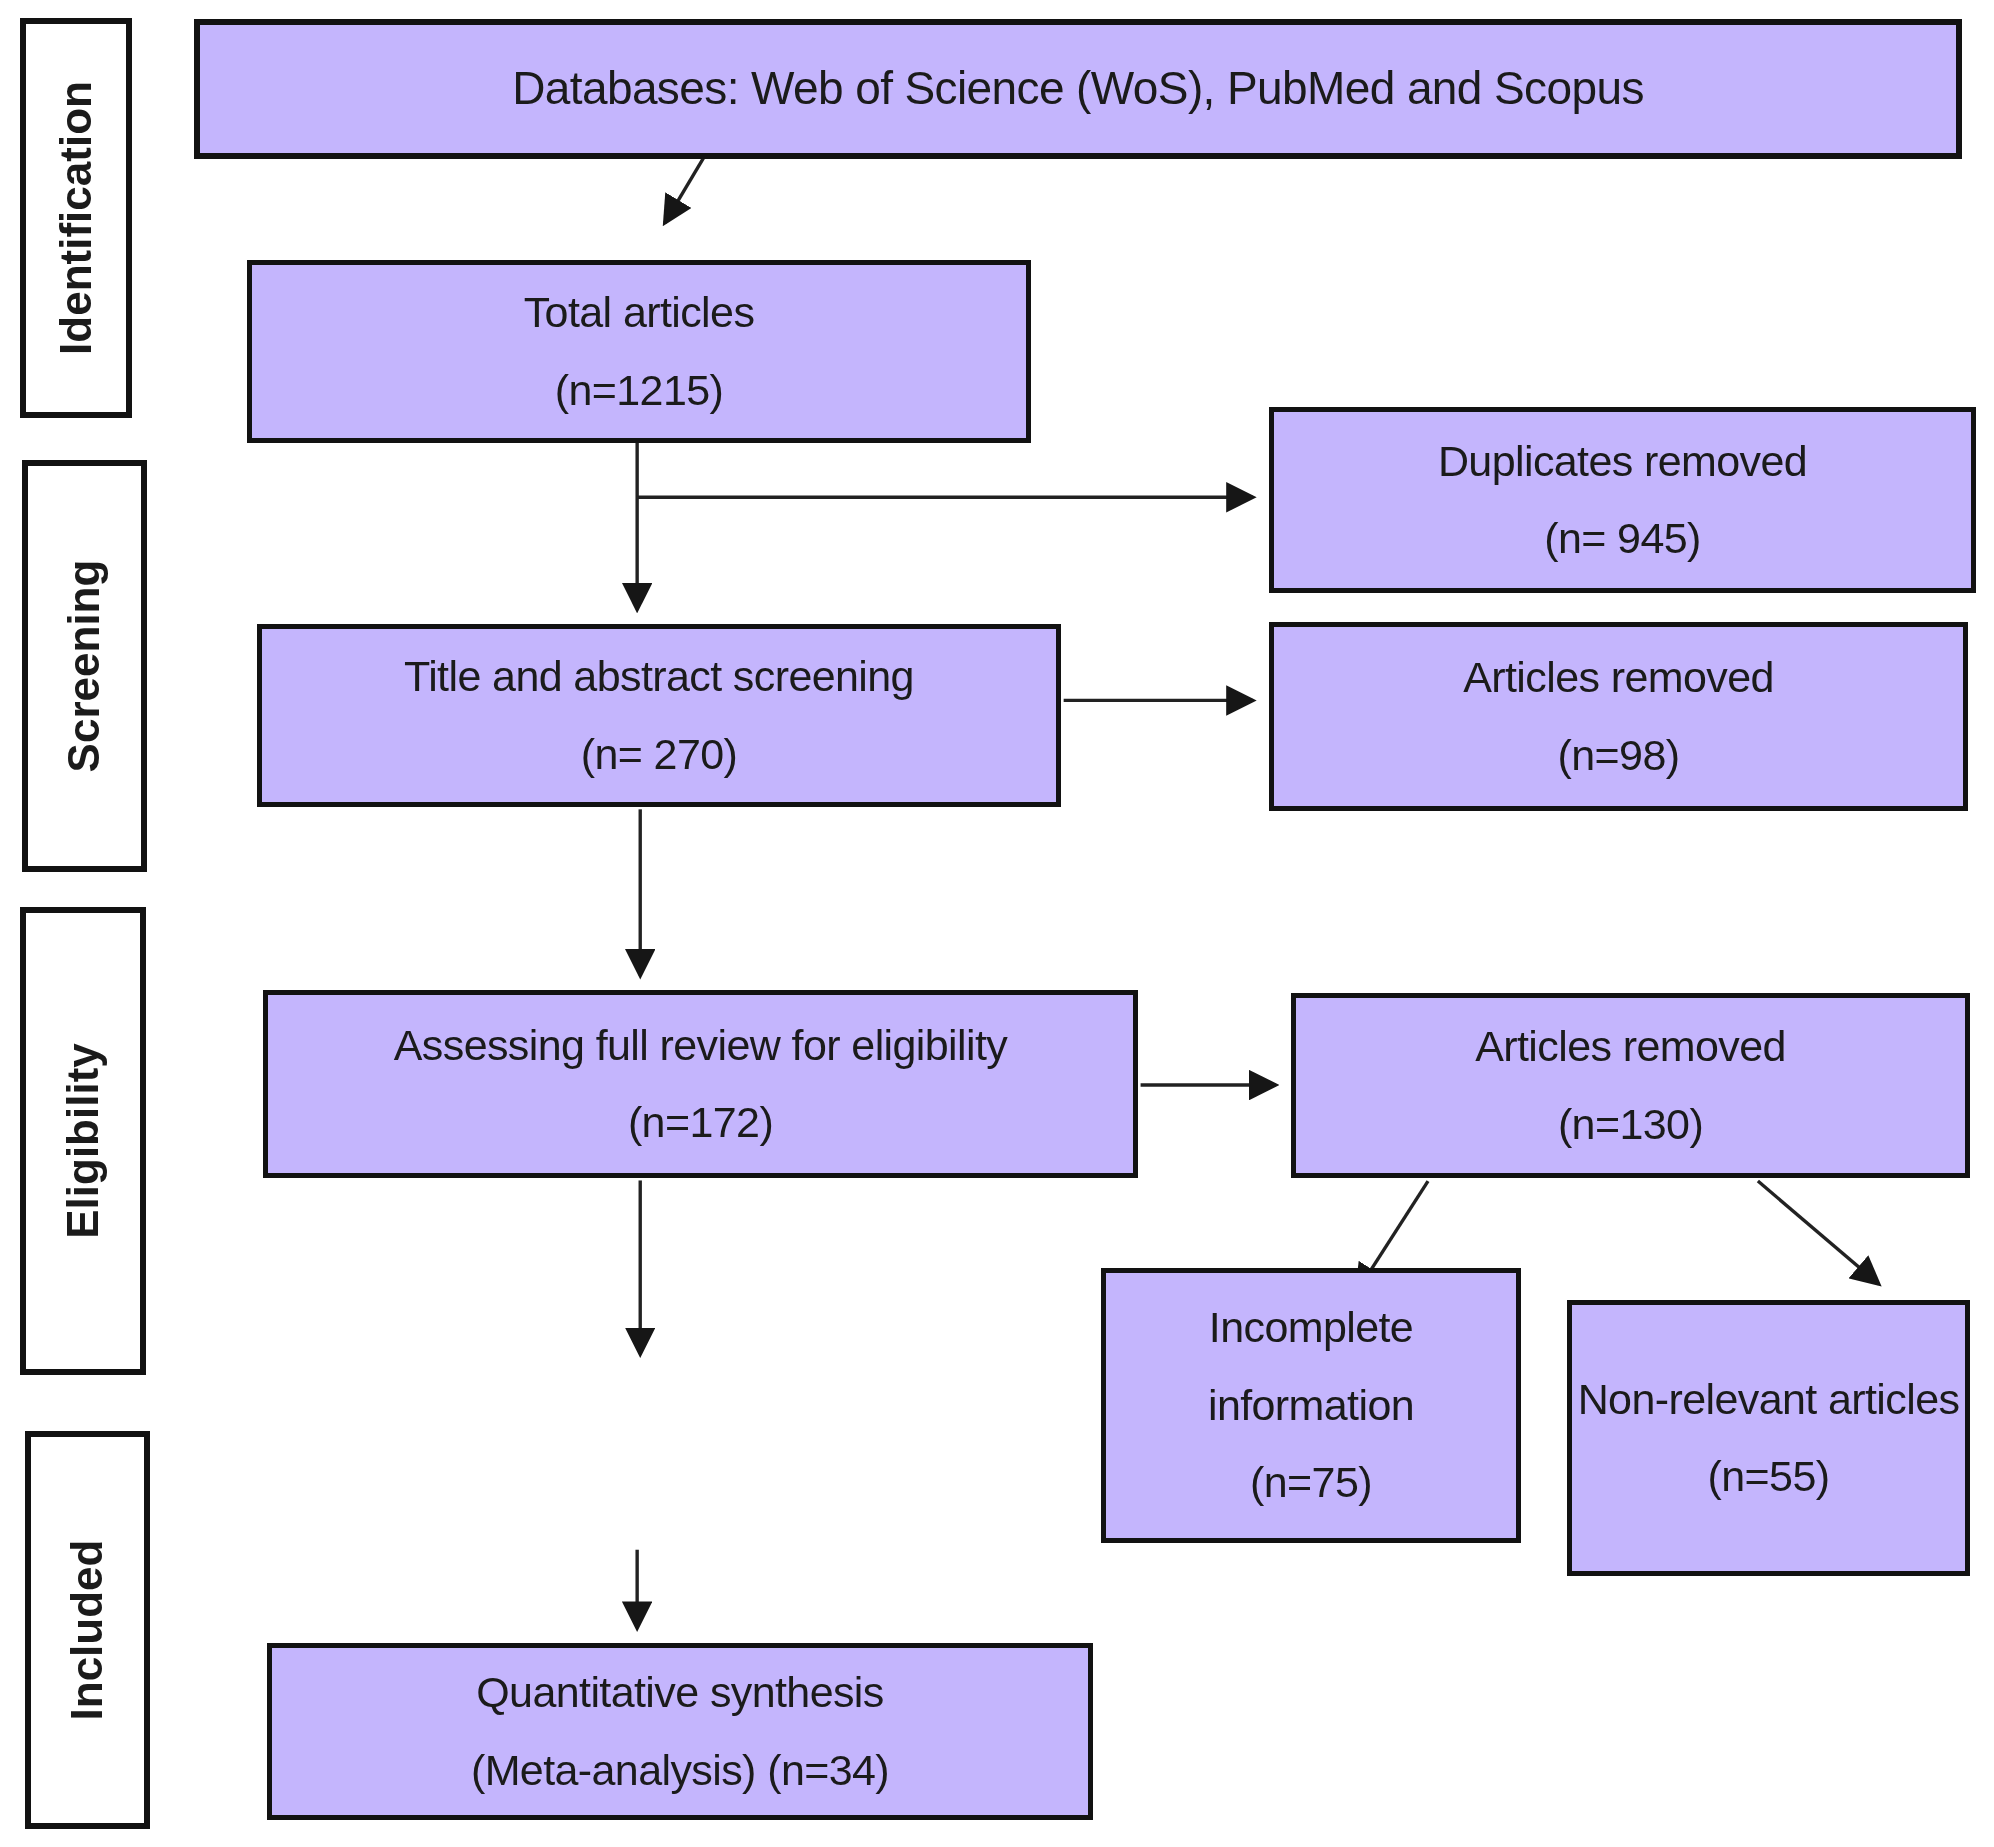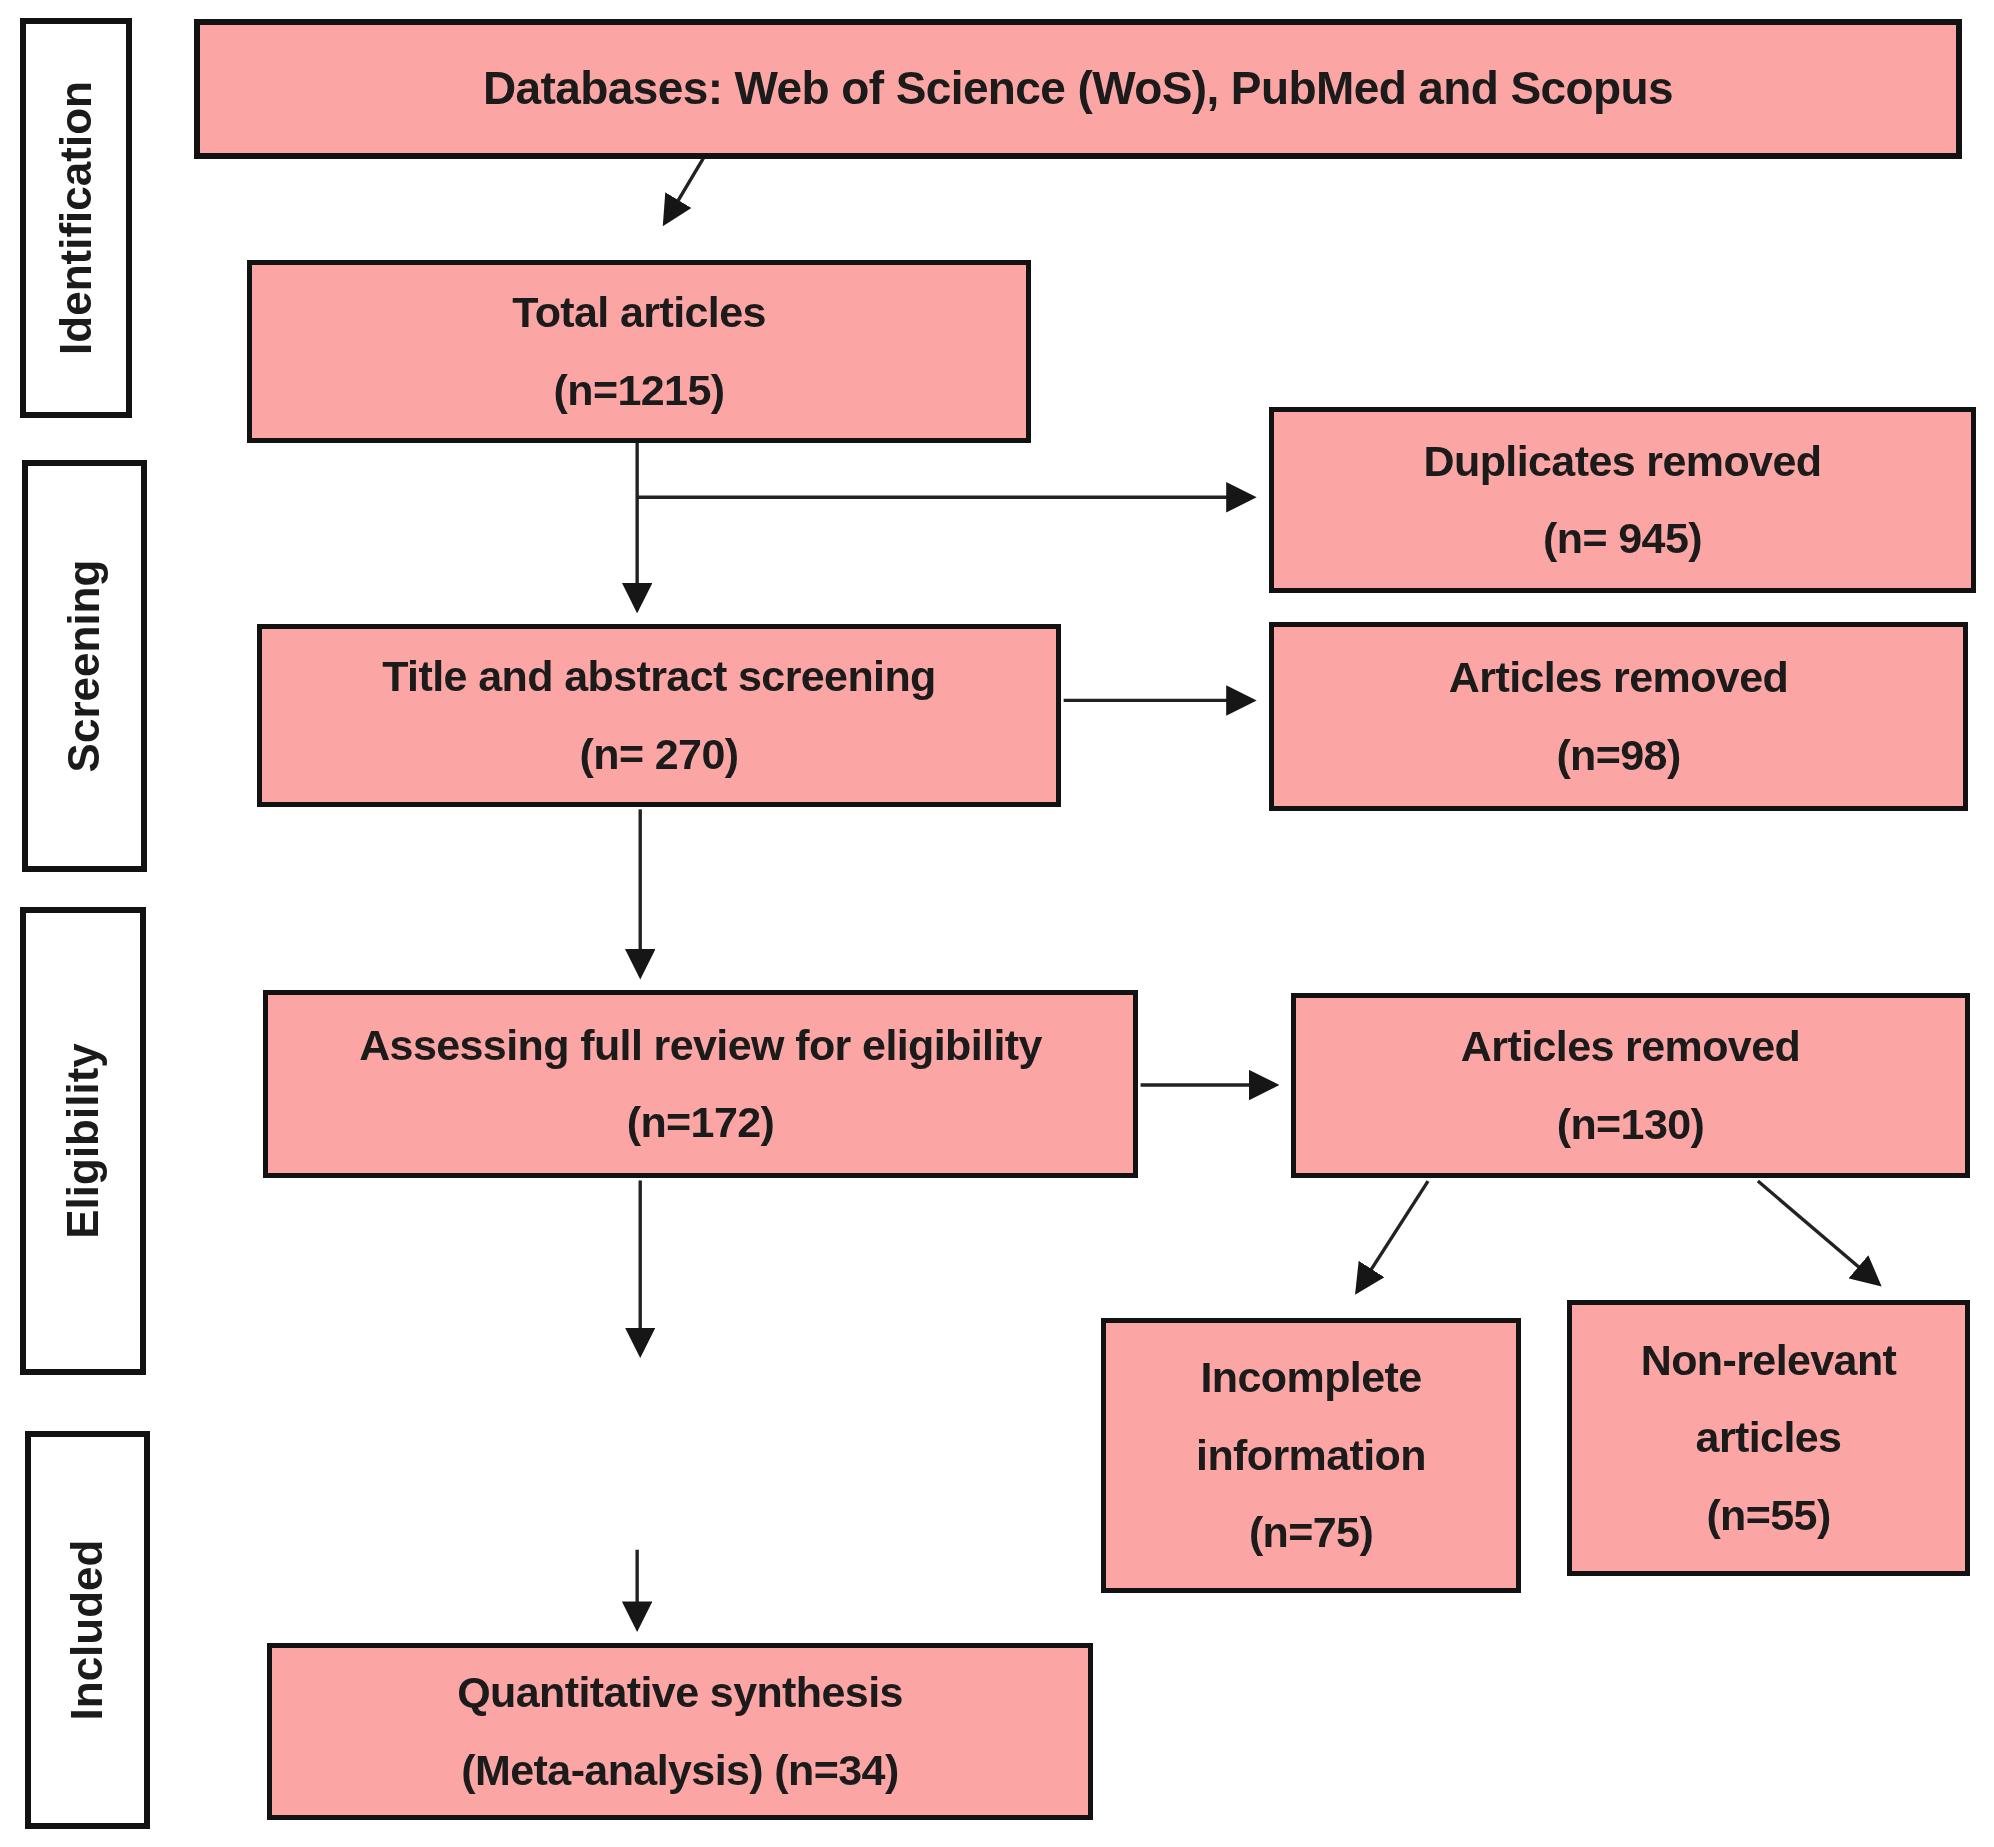--- a/index.html
+++ b/index.html
@@ -12,27 +12,27 @@
     width: 1995px;
     height: 1847px;
     background: #ffffff;
     font-family: "Liberation Sans", sans-serif;
     color: #1b1b1b;
   }
   .box {
     position: absolute;
     box-sizing: border-box;
     border: 5.5px solid #121212;
-    background: #fca5a5;
+    background: #c4b5fd;
     display: flex;
     flex-direction: column;
     align-items: center;
     justify-content: center;
     text-align: center;
-    font-weight: bold;
+    font-weight: normal;
     font-size: 43px;
     line-height: 1.8;
     letter-spacing: -0.6px;
     z-index: 2;
   }
   .box .line {
     display: block;
   }
   .stage {
     position: absolute;
@@ -111,21 +111,21 @@
   <div class="box" id="box-assessing" style="left:263px; top:990px; width:875px; height:188px;">
     <span class="line">Assessing full review for eligibility</span>
     <span class="line">(n=172)</span>
   </div>
 
   <div class="box" id="box-removed130" style="left:1291px; top:993px; width:679px; height:185px;">
     <span class="line">Articles removed</span>
     <span class="line">(n=130)</span>
   </div>
 
-  <div class="box" id="box-incomplete" style="left:1101px; top:1318px; width:420px; height:275px;">
+  <div class="box" id="box-incomplete" style="left:1101px; top:1268px; width:420px; height:275px;">
     <span class="line">Incomplete information</span>
     <span class="line">(n=75)</span>
   </div>
 
   <div class="box" id="box-nonrelevant" style="left:1567px; top:1300px; width:403px; height:276px;">
     <span class="line">Non-relevant articles</span>
     <span class="line">(n=55)</span>
   </div>
 
 

